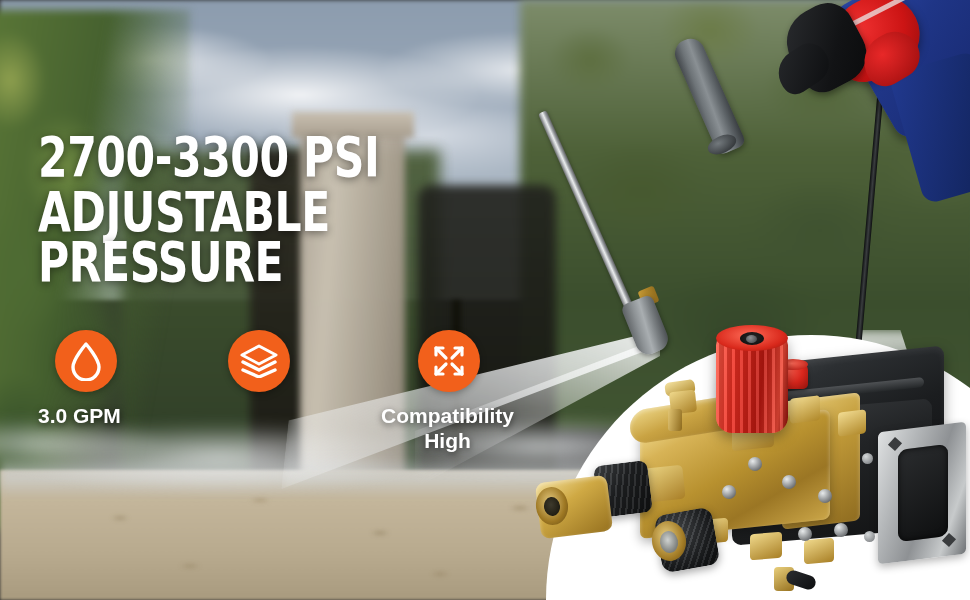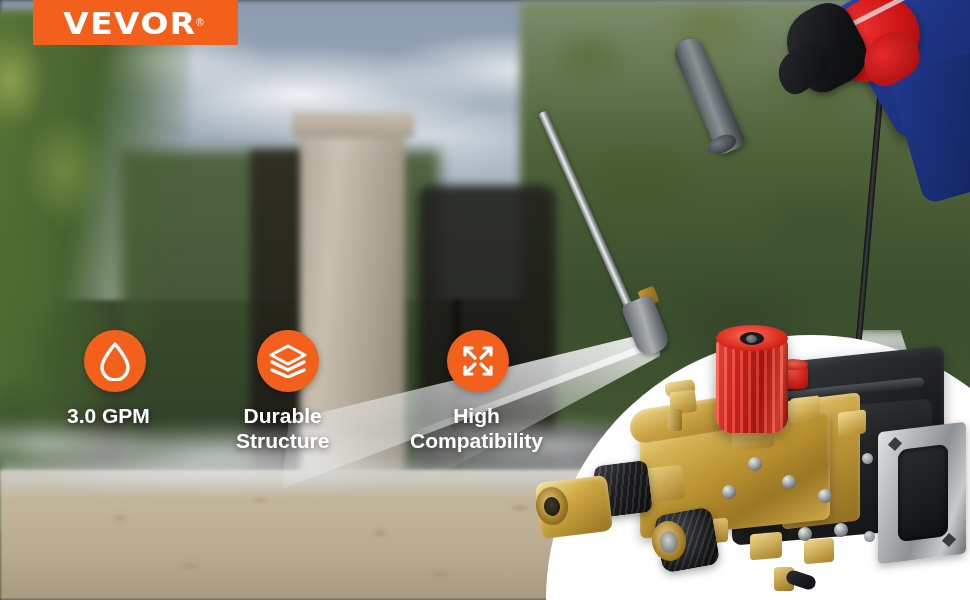--- a/index.html
+++ b/index.html
@@ -270,21 +270,21 @@
 
   .subhead {
     position:absolute; left:38px; top:263px;
     color:#ffffff; font-size:26px; font-weight:bold;
     letter-spacing:.1px;
     text-shadow:0 2px 7px rgba(0,0,0,.5);
   }
 
   
   .features { position:absolute; left:0; top:330px; width:545px; height:150px; }
-  .feature { position:absolute; top:0;margin-left:29px; }
+  .feature { position:absolute; top:0; }
   .f1 { left:38px; }  .f2 { left:211px; } .f3 { left:401px; }
 
   .fcircle {
     width:62px; height:62px; border-radius:50%;
     background:#F2601B;
     display:flex; align-items:center; justify-content:center;
     box-shadow:0 2px 7px rgba(0,0,0,.3);
     margin-left:17px;
   }
   .fcircle svg { display:block; }
@@ -558,25 +558,25 @@
   <div class="glove-trim"></div>
   <div class="glove-black"></div>
   <div class="glove-red2"></div>
   <div class="glove-finger"></div>
   <div class="grip"></div>
   <div class="grip-cap"></div>
   <div class="lance"></div>
   <div class="nozzle-collar"></div>
   <div class="nozzle"></div>
 
-  <div class="logo-box">
-    <span class="logo-text">VEVOR</span>
-      <span class="logo-reg">®</span>
+
+  <div class="headline">
+    <div class="hl1">2700-3300 PSI</div>
+    <div class="hl2">ADJUSTABLE PRESSURE</div>
   </div>
-
 
 
   <div class="features">
 
     <div class="feature f1">
       <div class="fcircle">
         <svg width="34" height="40" viewBox="0 0 34 40">
           <path d="M17 3 C17 3 4 18 4 26 a13 13 0 0 0 26 0 C30 18 17 3 17 3 Z" fill="none" stroke="#ffffff" stroke-width="3.4" stroke-linejoin="round"></path>
         </svg>
       </div>
@@ -585,45 +585,41 @@
       </div>
     </div>
 
     <div class="feature f2">
       <div class="fcircle">
         <svg width="38" height="34" viewBox="0 0 38 34">
           <path d="M19 2 L36 11 L19 20 L2 11 Z" fill="none" stroke="#ffffff" stroke-width="3" stroke-linejoin="round"></path>
           <path d="M3 18 L19 26 L35 18" fill="none" stroke="#ffffff" stroke-width="3.4" stroke-linecap="round" stroke-linejoin="round"></path>
           <path d="M3 26 L19 33 L35 26" fill="none" stroke="#ffffff" stroke-width="3.4" stroke-linecap="round" stroke-linejoin="round"></path>
         </svg>
-      </div>
-      <div class="flabel">
-        <div>Durable</div>
-        <div>Structure</div>
       </div>
     </div>
 
     <div class="feature f3">
       <div class="fcircle">
         <svg width="36" height="36" viewBox="0 0 36 36">
           <g stroke="#ffffff" stroke-width="3.2" stroke-linecap="round" stroke-linejoin="round" fill="none">
             <path d="M15 15 L5 5"></path>
               <path d="M5 12 L5 5 L12 5"></path>
             <path d="M21 15 L31 5"></path>
               <path d="M24 5 L31 5 L31 12"></path>
             <path d="M15 21 L5 31"></path>
               <path d="M5 24 L5 31 L12 31"></path>
             <path d="M21 21 L31 31"></path>
               <path d="M24 31 L31 31 L31 24"></path>
           </g>
         </svg>
       </div>
       <div class="flabel">
+        <div>Compatibility</div>
         <div>High</div>
-        <div>Compatibility</div>
       </div>
     </div>
 
   </div>
 
   <div class="prod-circle"></div>
 
   <div class="prod">
     <div class="pump-body"></div>
     <div class="pump-ridge"></div>

